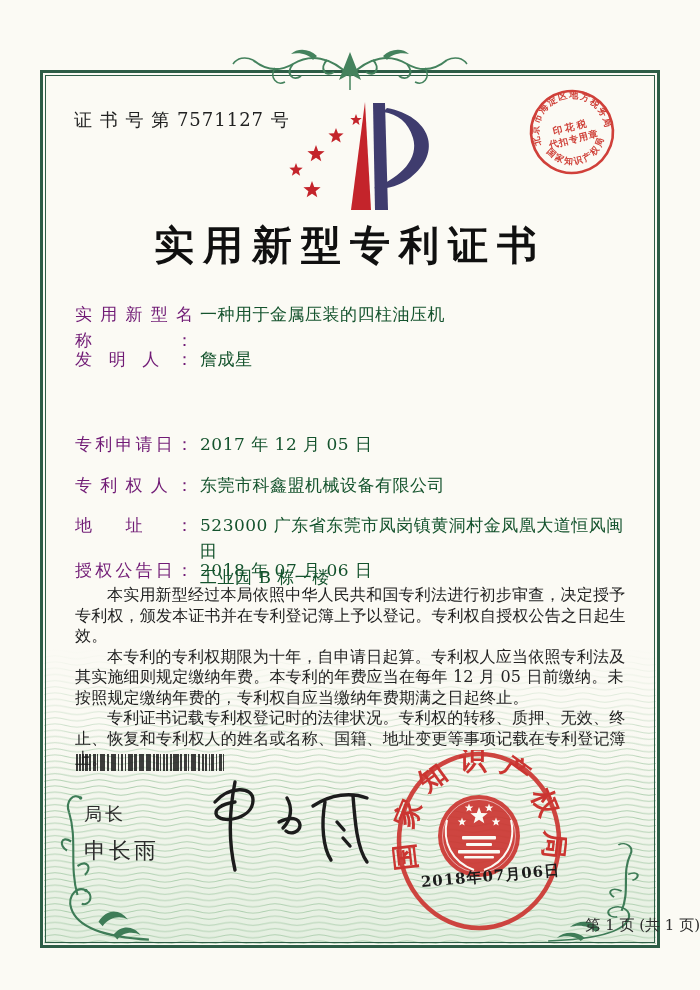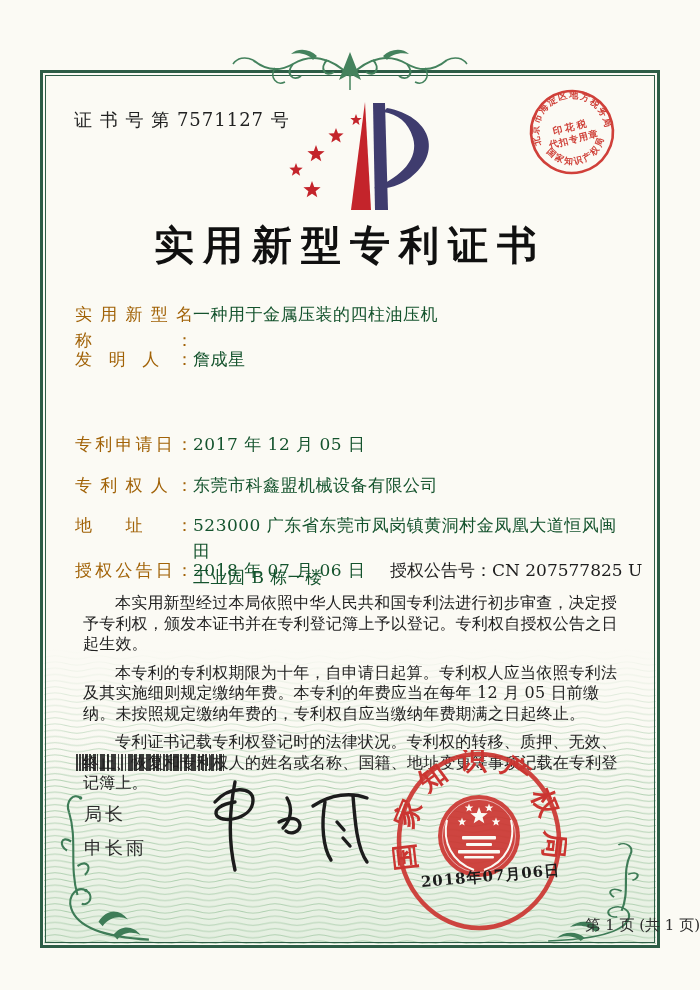--- a/index.html
+++ b/index.html
@@ -19,35 +19,35 @@
   .ornament-top{left:225px;top:46px;}
   .ornament-bl{left:46px;top:788px;}
   .ornament-br{left:546px;top:838px;transform:scaleX(-1);}
   
   .cert-no{position:absolute;left:74px;top:108px;font-size:18px;letter-spacing:1px;color:#222;z-index:4;}
   .logo{position:absolute;left:272px;top:100px;z-index:4;}
   .title{position:absolute;left:0;top:218px;width:100%;text-align:center;
     font-size:40px;font-weight:700;letter-spacing:9px;color:#101010;z-index:4;}
   
   .field-row{position:absolute;left:75px;width:560px;font-size:17px;line-height:26px;z-index:4;display:flex;}
-  .f-label{display:inline-block;width:118px;text-align:justify;text-align-last:justify;flex:none;color:#a16207;}
+  .f-label{display:inline-block;width:118px;margin-right:7px;text-align:justify;text-align-last:justify;flex:none;color:#701a75;}
   .f-value{white-space:pre-line;letter-spacing:0.5px;color:#14532d;max-width:440px;}
   .grant-pair{position:absolute;left:315px;top:0;white-space:nowrap;}
   
   .paras{position:absolute;left:75px;top:585px;width:556px;z-index:4;font-size:16px;line-height:20.5px;color:#222;}
-  .paras p{margin:8px;text-indent:2em;letter-spacing:0.2px;}
+  .paras p{margin:0;text-indent:2em;letter-spacing:0.2px;}
   
   .barcode{position:absolute;left:76px;top:754px;width:148px;height:17px;z-index:4;opacity:.85;
     background:
       repeating-linear-gradient(90deg,#1c1c1c 0 1.5px,transparent 1.5px 3.5px),
       repeating-linear-gradient(90deg,#1c1c1c 0 1px,transparent 1px 6.5px),
       repeating-linear-gradient(90deg,#1c1c1c 0 2px,transparent 2px 9px);}
   .signer-title{position:absolute;left:84px;top:802px;font-size:18px;letter-spacing:3px;color:#2b2b2b;
     font-family:"DejaVu Sans","Liberation Sans",sans-serif;z-index:4;}
-  .signer-name{position:absolute;left:84px;top:836px;font-size:18px;letter-spacing:3px;color:#2b2b2b;
+  .signer-name{position:absolute;left:84px;top:836px;font-size:22px;letter-spacing:3px;color:#2b2b2b;
     font-family:"DejaVu Sans","Liberation Sans",sans-serif;z-index:4;}
   .signature{position:absolute;left:195px;top:772px;z-index:5;}
   .office-seal{position:absolute;left:392px;top:750px;z-index:5;}
   .seal-date{position:absolute;left:408px;top:867px;width:165px;text-align:center;z-index:6;
     font-size:15px;font-weight:700;letter-spacing:1px;color:#1b1b1b;transform:rotate(-5deg);}
   .tax-seal{position:absolute;left:528px;top:88px;z-index:5;transform:rotate(-14deg);}
   .footer{position:absolute;left:0;top:916px;width:100%;text-align:right;font-size:15px;color:#2a2a2a;z-index:4;}
 </style>
 </head>
 <body>
@@ -150,21 +150,20 @@
     <span class="f-value">东莞市科鑫盟机械设备有限公司</span>
   </div>
   <div class="field-row" style="top:512px">
     <span class="f-label">地址：</span>
     <span class="f-value">523000 广东省东莞市凤岗镇黄洞村金凤凰大道恒风闽田
 工业园 B 栋一楼</span>
   </div>
   <div class="field-row" style="top:557px">
     <span class="f-label">授权公告日：</span>
     <span class="f-value">2018 年 07 月 06 日</span>
-    <span class="grant-pair"><span>授权公告号：</span><span>CN 207577825 U</span></span>
   </div>
 
   <div class="paras">
     <p>本实用新型经过本局依照中华人民共和国专利法进行初步审查，决定授予专利权，颁发本证书并在专利登记簿上予以登记。专利权自授权公告之日起生效。</p>
     <p>本专利的专利权期限为十年，自申请日起算。专利权人应当依照专利法及其实施细则规定缴纳年费。本专利的年费应当在每年 12 月 05 日前缴纳。未按照规定缴纳年费的，专利权自应当缴纳年费期满之日起终止。</p>
     <p>专利证书记载专利权登记时的法律状况。专利权的转移、质押、无效、终止、恢复和专利权人的姓名或名称、国籍、地址变更等事项记载在专利登记簿上。</p>
   </div>
 
   <div class="barcode"></div>
 

